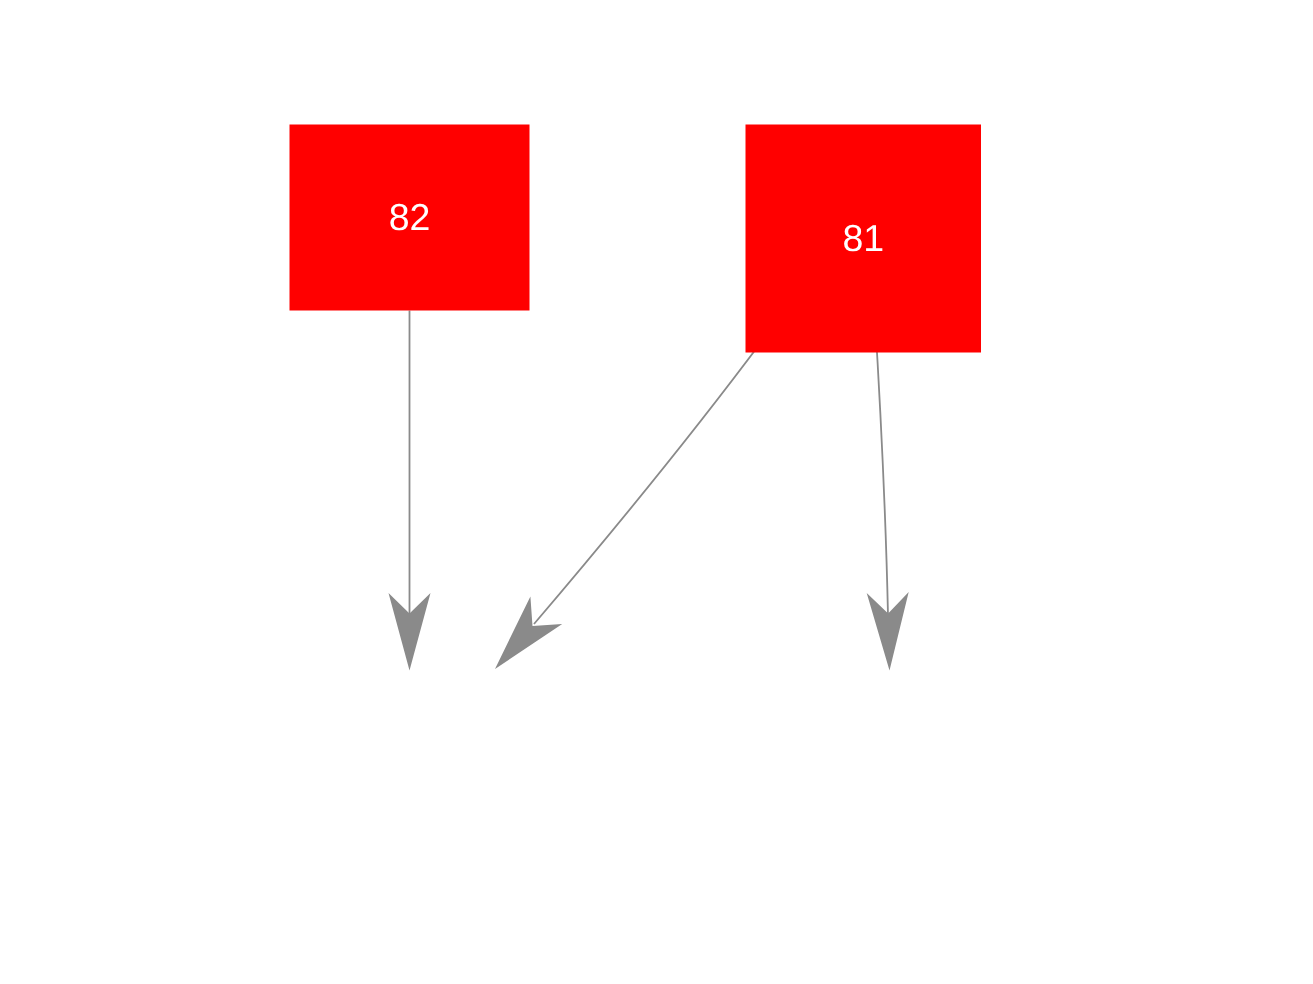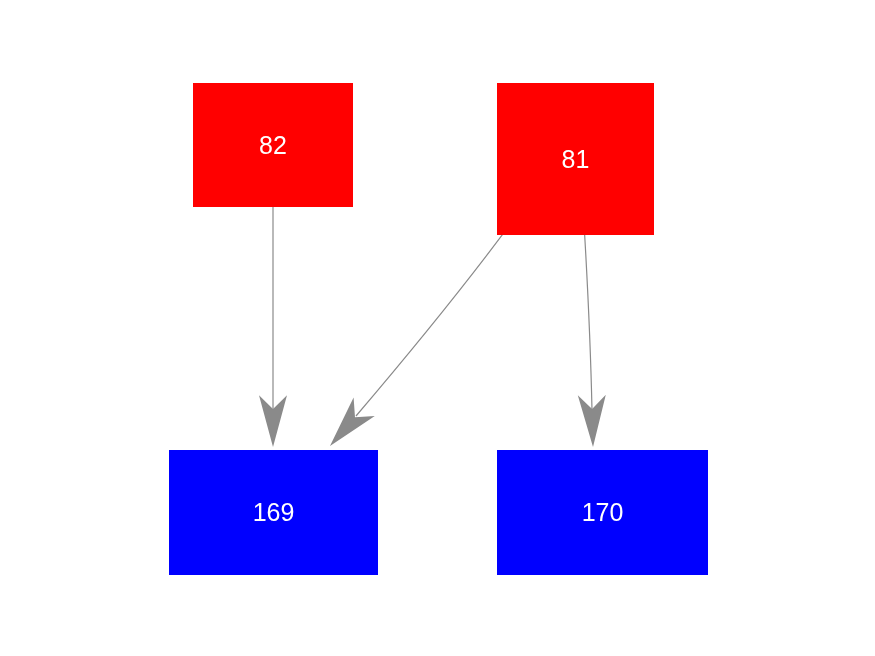--- a/index.html
+++ b/index.html
@@ -65,21 +65,15 @@
   </svg>
 
   <div class="node" style="left: 193px; top: 83px; width: 160px; height: 124px; background: rgb(255, 0, 0); color: rgb(255, 255, 255);">
     <span>82</span>
   </div>
 
   <div class="node" style="left: 497px; top: 83px; width: 157px; height: 152px; background: rgb(255, 0, 0); color: rgb(255, 255, 255);">
     <span>81</span>
   </div>
 
-  <div class="node" style="left: 169px; top: 450px; width: 209px; height: 125px; background: rgb(0, 0, 255); color: rgb(255, 255, 255);">
-    <span>169</span>
-  </div>
 
-  <div class="node" style="left: 497px; top: 450px; width: 211px; height: 125px; background: rgb(0, 0, 255); color: rgb(255, 255, 255);">
-    <span>170</span>
-  </div>
 
 </div>
 
 </body></html>

